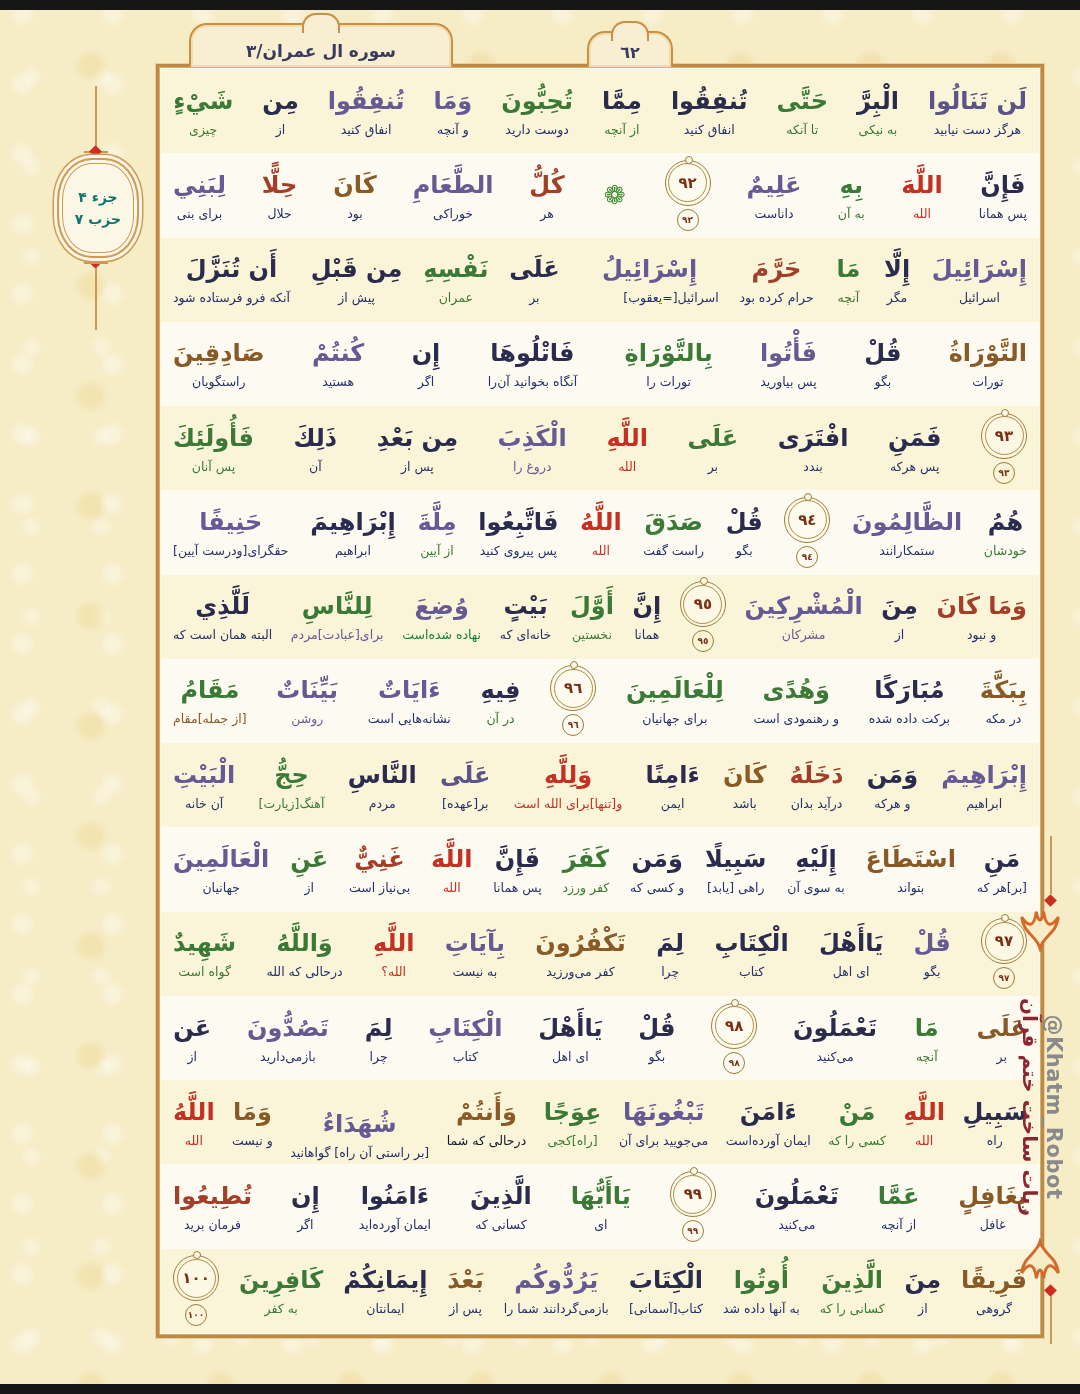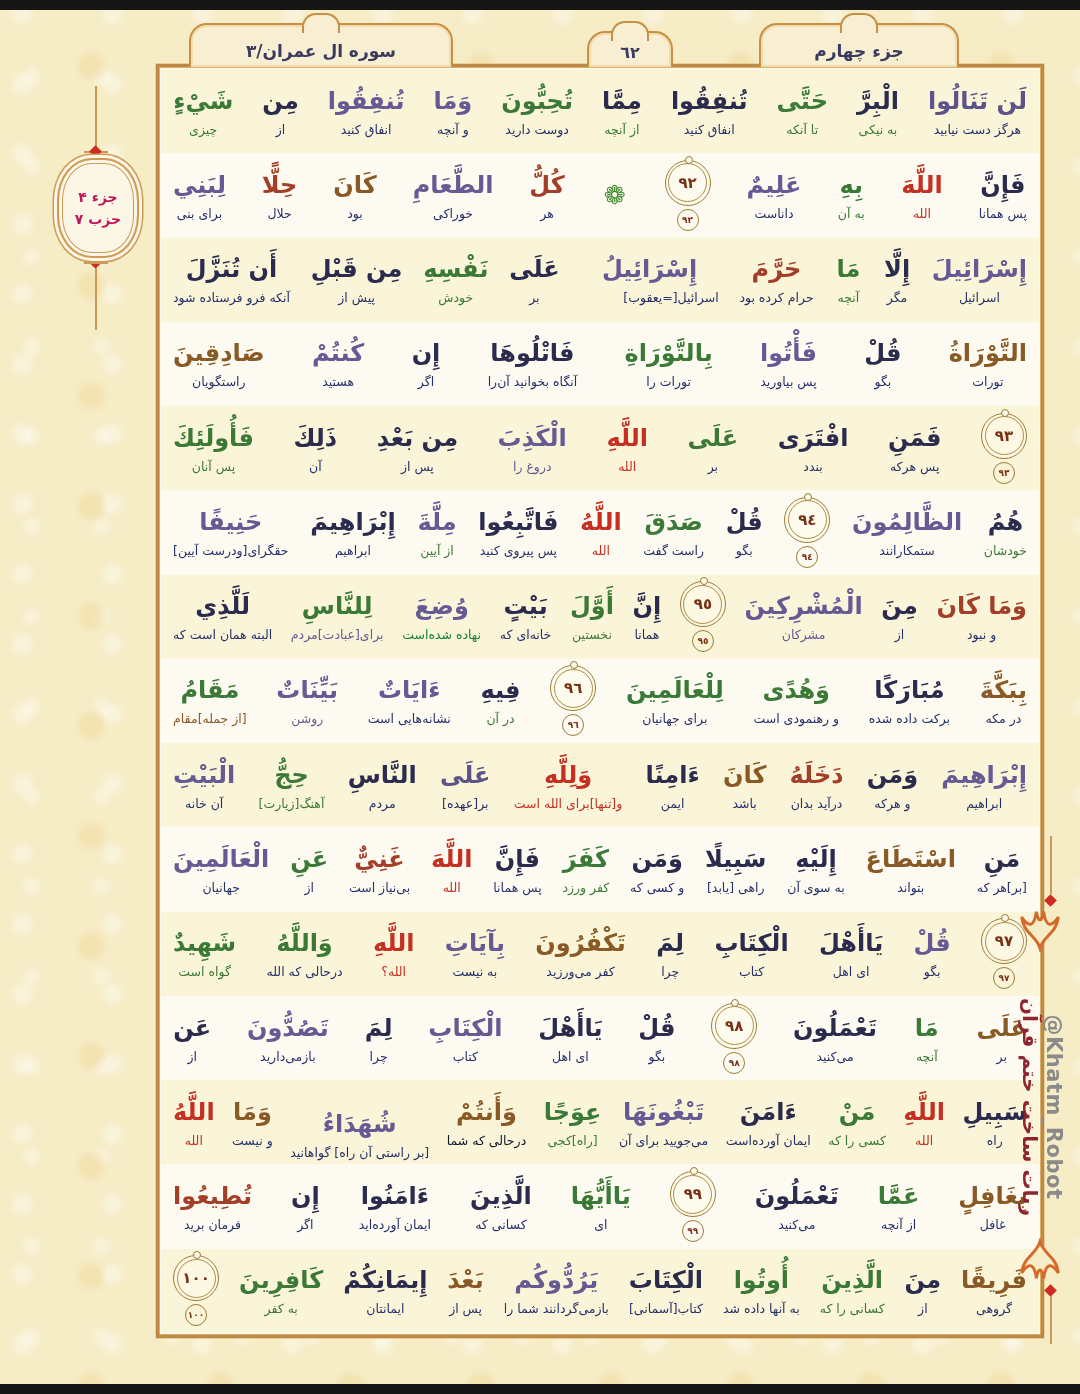--- a/index.html
+++ b/index.html
@@ -61,21 +61,21 @@
 
   
   .vline{position:absolute;width:2px;background:#c89a55;}
   .hline{position:absolute;height:2px;background:#c89a55;}
   .diamond{position:absolute;width:9px;height:9px;background:#cf2b1e;transform:rotate(45deg);}
   .medallion{
     position:absolute;left:57px;top:158px;width:78px;height:96px;z-index:2;
     background:#fbf6e6;border:2px solid #cf9a55;border-radius:42% 42% 42% 42%;
     box-shadow:0 0 0 3px #fbf6e6,0 0 0 4.5px #cf9a55, inset 0 0 0 3px #fbf6e6, inset 0 0 0 4px #cf9a55;
     display:flex;flex-direction:column;align-items:center;justify-content:center;gap:6px;
-    color:#be185d;font-weight:bold;font-size:14px;
+    color:#0f766e;font-weight:bold;font-size:14px;
   }
 
   
   .wm{position:absolute;right:-142px;top:1075px;width:360px;height:64px;
       transform:rotate(90deg);transform-origin:center;display:flex;flex-direction:column;
       align-items:center;justify-content:center;line-height:1.15;}
   .wm-en{font-size:21px;color:#8a8a8a;font-weight:bold;letter-spacing:.5px;direction:ltr;}
   .wm-fa{font-size:20px;color:#8e2430;font-weight:bold;}
   .tulip{position:absolute;right:18px;width:44px;height:44px;z-index:2;}
   .tulip svg{width:100%;height:100%;}
@@ -97,23 +97,20 @@
 <div class="hline" style="left:84px;top:262px;width:24px;"></div>
 <div class="vline" style="left:95px;top:268px;height:62px;"></div>
 
 <div class="frame">
   <div class="tab tab-surah">
     <span>سوره ال عمران/٣</span>
   </div>
   <div class="tab tab-page">
     <span>٦٢</span>
   </div>
-  <div class="tab tab-juz">
-    <span>جزء چهارم</span>
-  </div>
   <div class="rows" id="rows">
       <div class="row odd">
         <div class="cell">
           <span class="ar" style="color: rgb(92, 84, 136);">لَن تَنَالُوا</span>
           <span class="fa" style="color: rgb(38, 48, 105);">هرگز دست نیابید</span>
         </div>
         <div class="cell">
           <span class="ar" style="color: rgb(43, 43, 78);">الْبِرَّ</span>
           <span class="fa" style="color: rgb(59, 122, 54);">به نیکی</span>
         </div>
@@ -215,21 +212,21 @@
         <div class="cell">
           <span class="ar" style="color: rgb(102, 90, 148);">إِسْرَائِيلُ</span>
           <span class="fa" style="color: rgb(38, 48, 105); margin-left: 43px;">اسرائیل[=یعقوب]</span>
         </div>
         <div class="cell">
           <span class="ar" style="color: rgb(43, 43, 78);">عَلَى</span>
           <span class="fa" style="color: rgb(38, 48, 105);">بر</span>
         </div>
         <div class="cell">
           <span class="ar" style="color: rgb(59, 122, 54);">نَفْسِهِ</span>
-          <span class="fa" style="color: rgb(59, 122, 54);">خودش</span>
+          <span class="fa" style="color: rgb(59, 122, 54);">عمران</span>
         </div>
         <div class="cell">
           <span class="ar" style="color: rgb(43, 43, 78);">مِن قَبْلِ</span>
           <span class="fa" style="color: rgb(38, 48, 105);">پیش از</span>
         </div>
         <div class="cell">
           <span class="ar" style="color: rgb(43, 43, 78);">أَن تُنَزَّلَ</span>
           <span class="fa" style="color: rgb(38, 48, 105);">آنکه فرو فرستاده شود</span>
         </div>
       </div>

